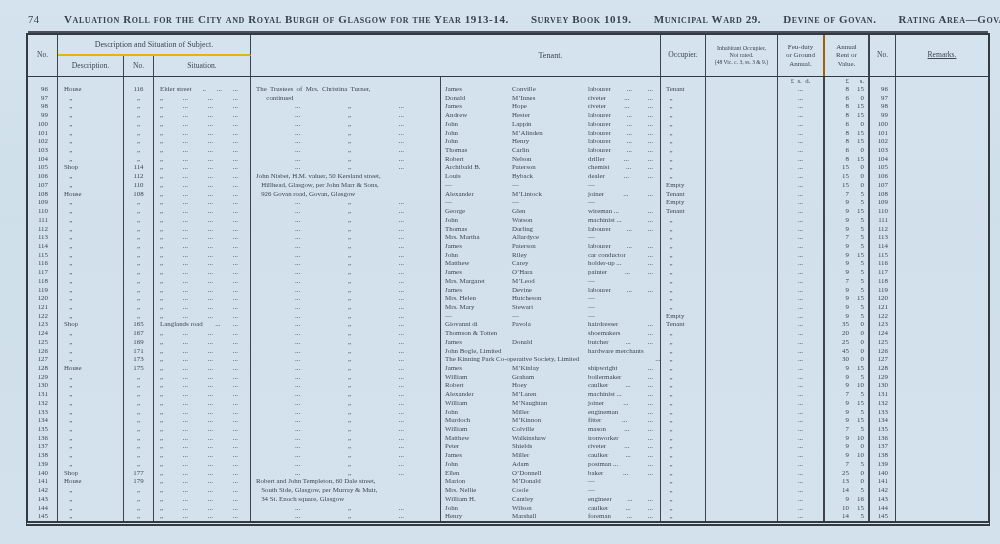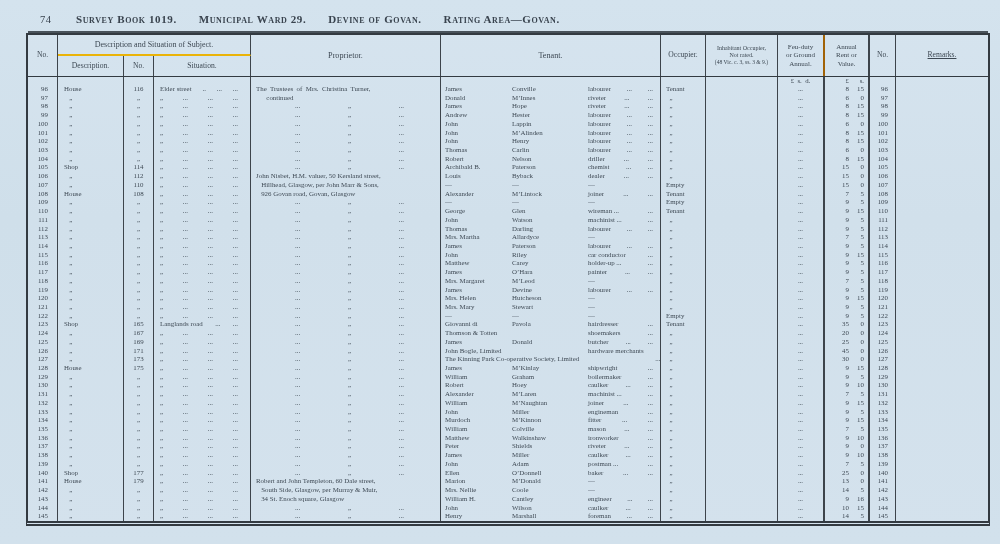--- a/index.html
+++ b/index.html
@@ -6,21 +6,21 @@
   body{
     width:1000px;height:544px;
     background:linear-gradient(180deg,#d4e3ee 0%,#cfdfea 40%,#d2e1ec 100%);
     font-family:"Liberation Serif","DejaVu Serif",serif;
     color:#3d4853;
     overflow:hidden;
     position:relative;
   }
   
   .pagehead{
-    position:absolute;top:9px;left:16px;width:826px;height:20px;
+    position:absolute;top:9px;left:4px;width:826px;height:20px;
     font-size:11px;letter-spacing:.4px;color:#39434e;
     display:flex;align-items:center;
   }
   .pagehead .pno{position:absolute;left:24px;font-size:10.5px;}
   .pagehead .titlewrap{
     position:absolute;left:60px;right:10px;
     display:flex;gap:22px;white-space:nowrap;
     font-variant:small-caps;font-weight:bold;letter-spacing:.6px;
   }
   
@@ -80,36 +80,36 @@
   .c-rent.spread span{display:inline-block;text-align:right;}
   .c-rent.spread span:first-child{width:20px;}
   .c-rent.spread span:last-child{width:15px;}
 </style>
 </head>
 <body>
 
 <div class="pagehead">
   <span class="pno">74</span>
   <span class="titlewrap">
+    <span>Valuation Roll for the City and Royal Burgh of Glasgow for the Year 1913-14.</span>
     <span>Survey Book 1019.</span>
     <span>Municipal Ward 29.</span>
     <span>Devine of Govan.</span>
     <span>Rating Area—Govan.</span>
   </span>
 </div>
 
 <div class="vtable">
 
   <div class="thead">
     <div class="th th-no">No.</div>
     <div class="th th-group">Description and Situation of Subject.</div>
     <div class="th th-desc">Description.</div>
     <div class="th th-num">No.</div>
     <div class="th th-sit">Situation.</div>
-    <div class="th th-prop">Proprietor.</div>
     <div class="th th-ten">Tenant.</div>
     <div class="th th-occ">Occupier.</div>
     <div class="th th-inh">
       <span>Inhabitant Occupier,</span>
       <span>Not rated.</span>
       <span class="statute">(48 Vic. c. 3, ss. 3 &amp; 9.)</span>
     </div>
     <div class="th th-feu">Feu-duty
 or Ground
 Annual.</div>

